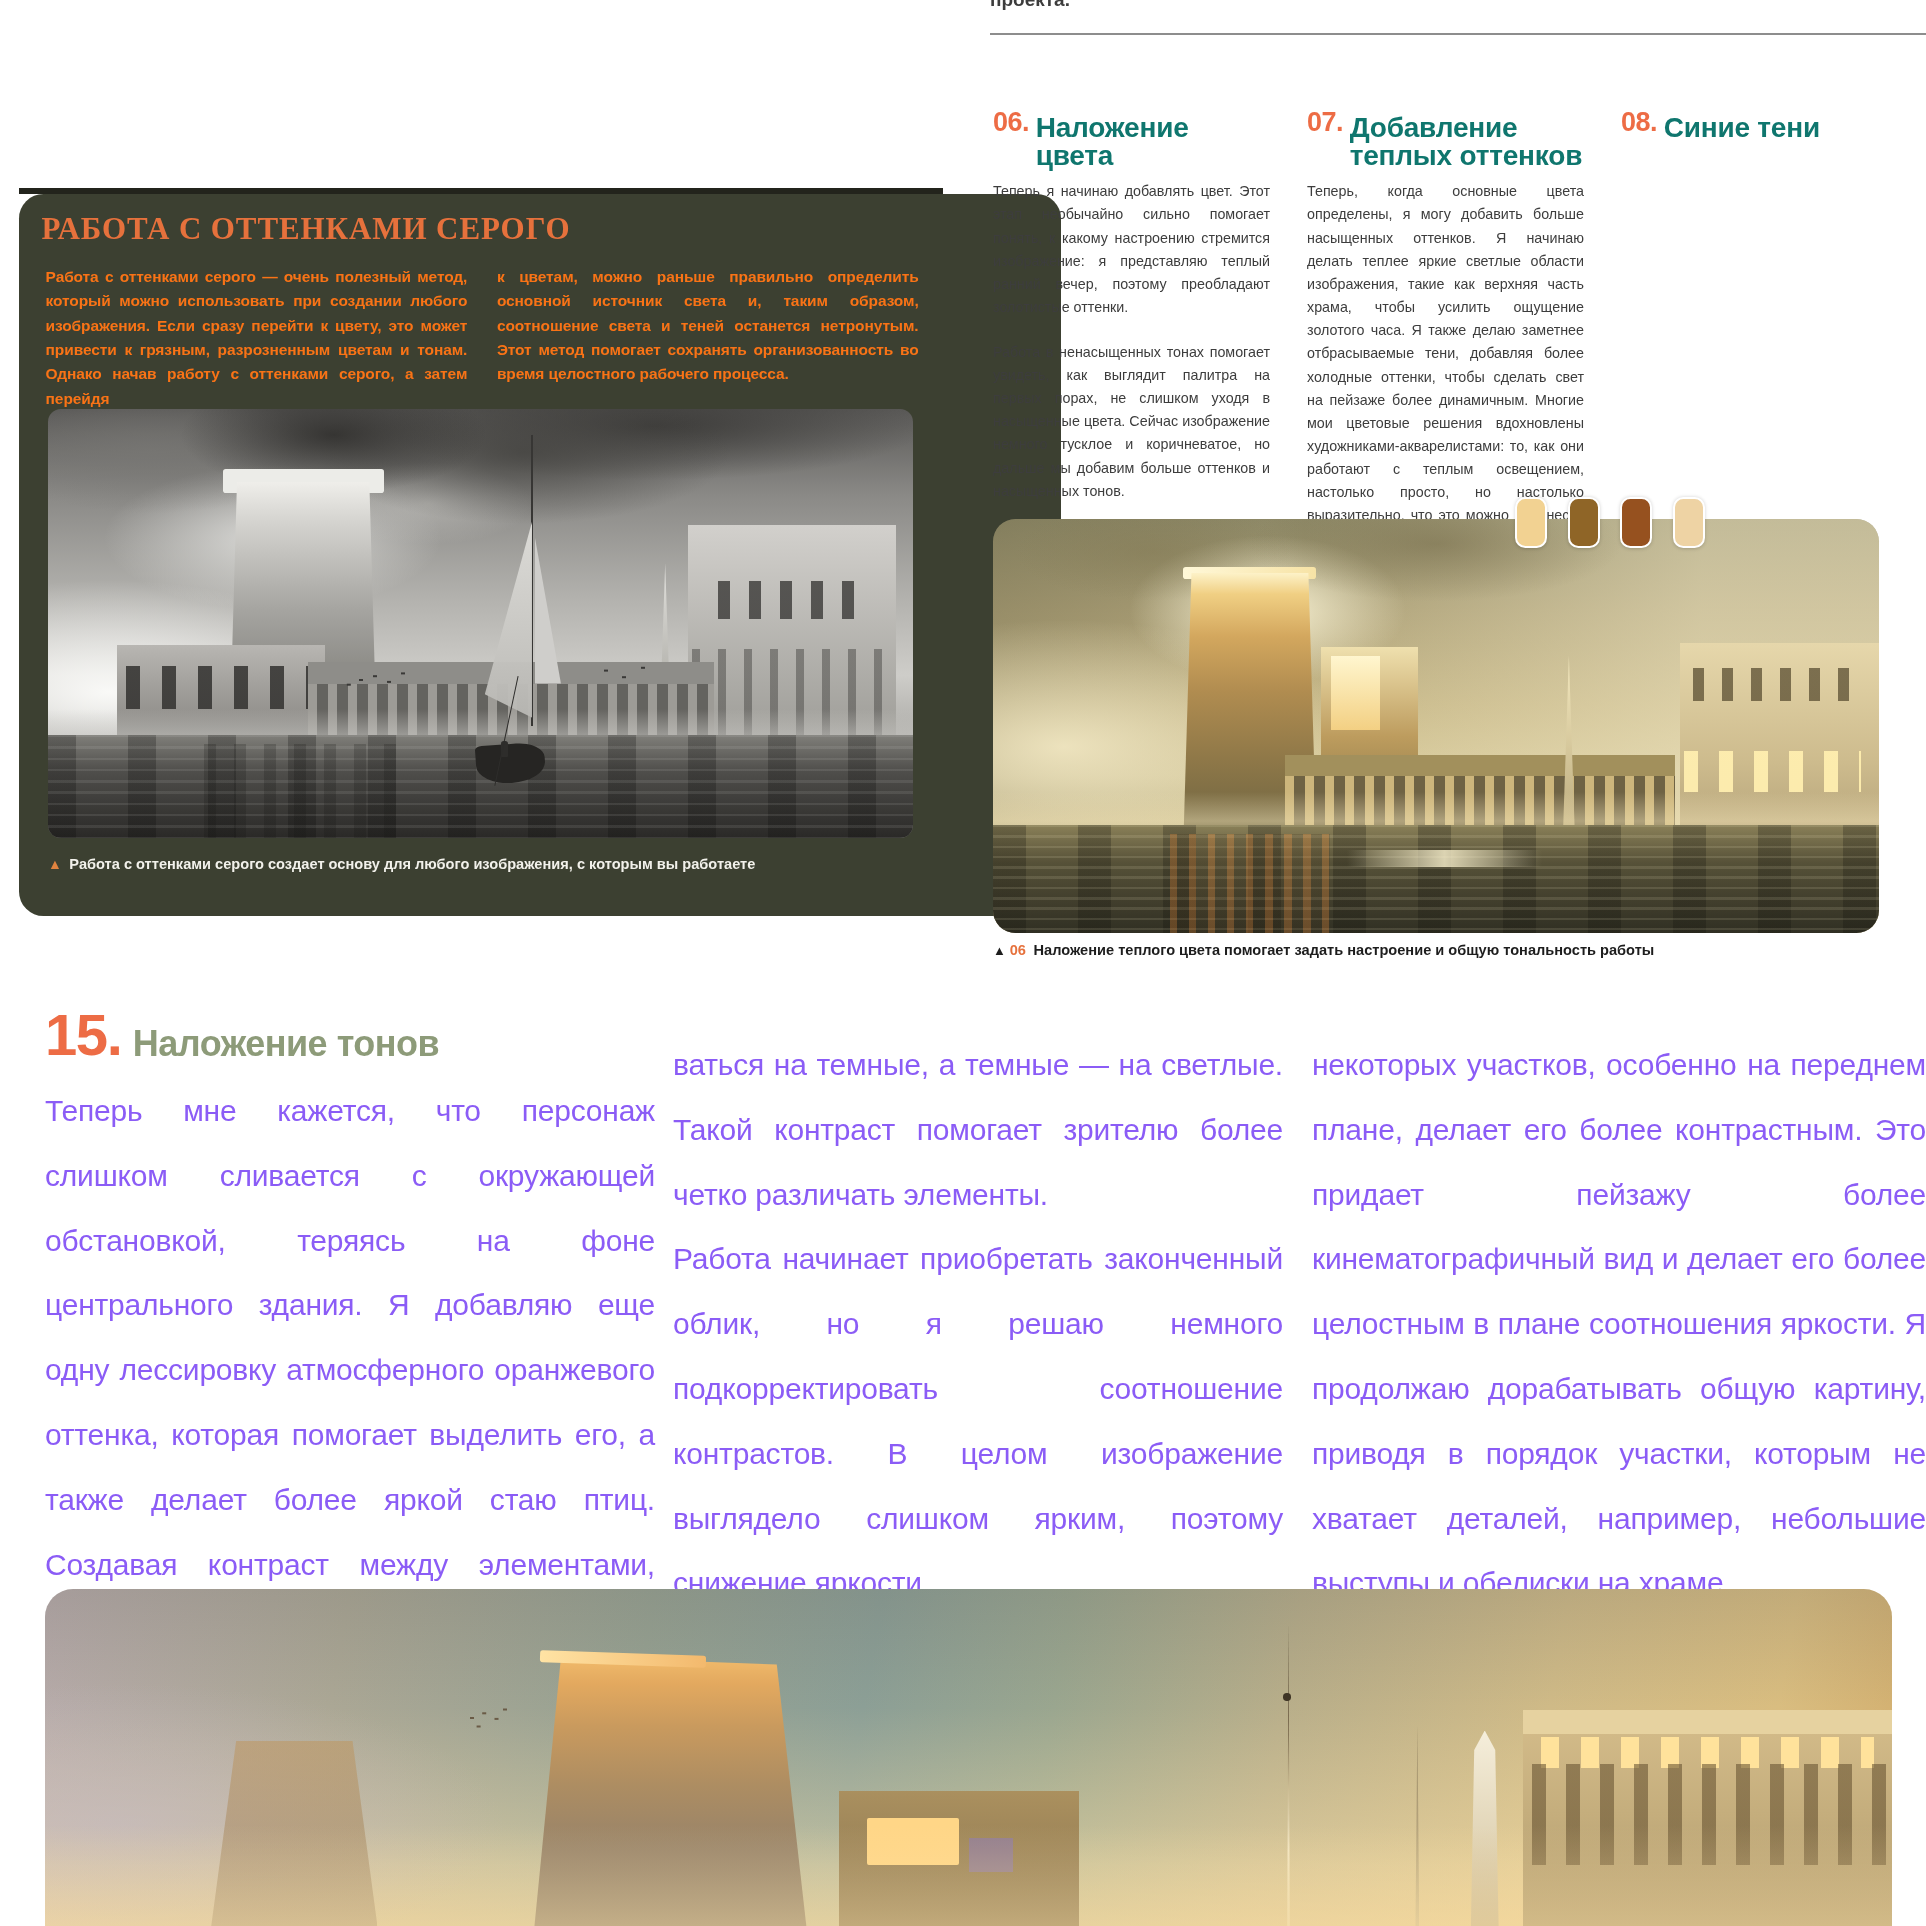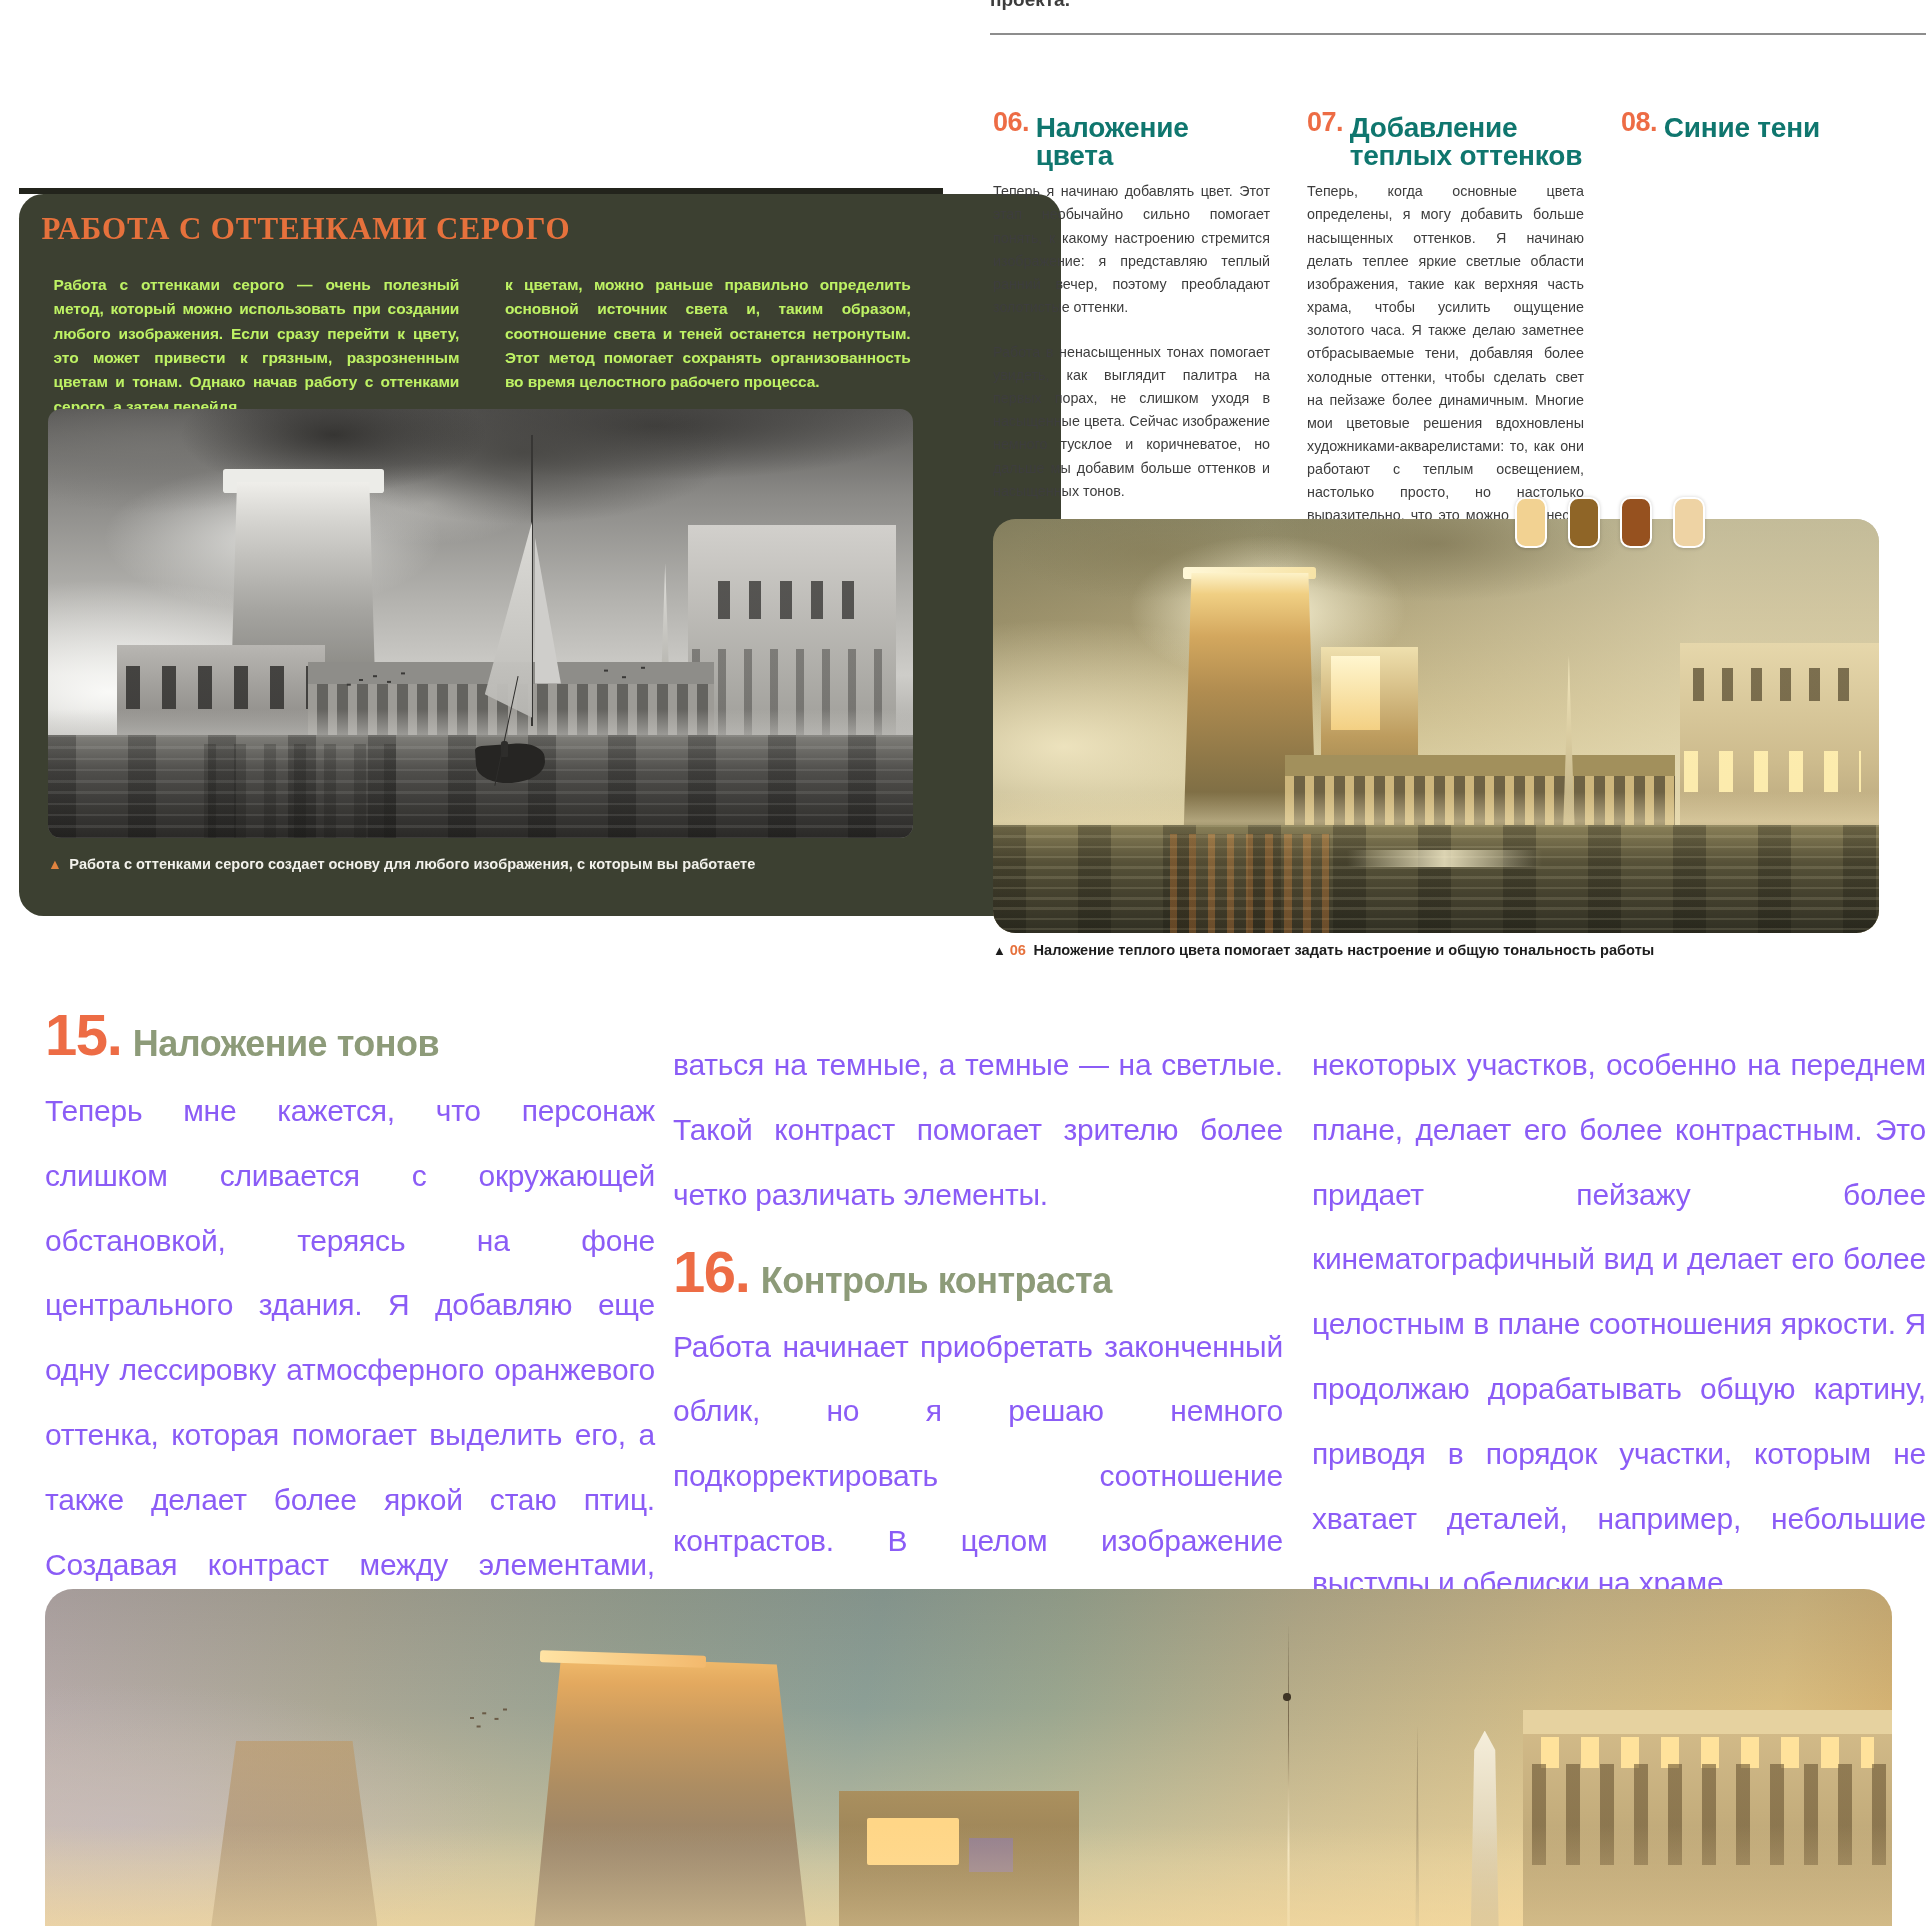--- a/index.html
+++ b/index.html
@@ -13,21 +13,21 @@
   .hdr-word{display:block;margin-top:-11.3px;font-size:19px;font-weight:bold;color:#3c3c3c;}
   .hdr-rule{position:absolute;left:990px;top:33px;width:936px;height:1.9px;background:#8d8d8d;}
 
   
   .pre-rule{position:absolute;left:19px;top:188px;width:924px;height:6.1px;background:#23241c;}
   .panel{position:absolute;left:19px;top:194px;width:1042px;height:722px;
          background:#3c4031;border-radius:24.5px;}
   .panel-title{position:absolute;left:22.6px;top:17px;font-family:"Liberation Serif",serif;
          font-weight:bold;font-size:31px;color:#e6713c;letter-spacing:0.9px;}
   .panel-intro{position:absolute;left:22.6px;top:67px;width:881px;display:flex;gap:21.6px;}
-  .panel-intro p{margin:12px;width:430px;font-size:15.5px;font-weight:bold;color:#bef264;
+  .panel-intro p{margin:4px;width:430px;font-size:15.5px;font-weight:bold;color:#f97316;
          line-height:1.57;text-align:justify;letter-spacing:-0.1px;}
   .panel-caption{position:absolute;left:29px;top:662px;display:flex;align-items:center;gap:7.5px;
          font-size:14.6px;font-weight:bold;color:#f2f1eb;}
   .panel-caption .tri{color:#e0833f;font-size:14px;}
 
   
   .art{position:absolute;overflow:hidden;}
   #gsart{left:29px;top:215px;width:865px;height:429px;border-radius:13px;
          background:linear-gradient(180deg,#5a5957 0%,#8a8986 20%,#b4b3af 45%,#cecdc9 62%,#a8a7a3 78%,#7a7976 100%);}
   #clart{left:993px;top:519px;width:886px;height:414px;border-radius:22.6px;
@@ -175,24 +175,20 @@
 <div class="big-col" style="left:45px;top:1010px;">
   <div class="big-head">
     <span class="big-num">15.</span>
     <span class="big-title">Наложение тонов</span>
   </div>
   <p class="big-body big-body-first">Теперь мне кажется, что персонаж слишком сливается с окружающей обстановкой, теряясь на фоне центрального здания. Я добавляю еще одну лессировку атмосферного оранжевого оттенка, которая помогает выделить его, а также делает более яркой стаю птиц. Создавая контраст между элементами, помните, что светлые оттенки должны наклады-</p>
 </div>
 
 <div class="big-col" style="left:673px;top:1033px;">
   <p class="big-body">ваться на темные, а темные — на светлые. Такой контраст помогает зрителю более четко различать элементы.</p>
-  <div class="mid-head">
-    <span class="big-num">16.</span>
-    <span class="big-title">Контроль контраста</span>
-  </div>
   <p class="big-body">Работа начинает приобретать законченный облик, но я решаю немного подкорректировать соотношение контрастов. В целом изображение выглядело слишком ярким, поэтому снижение яркости</p>
 </div>
 
 <div class="big-col" style="left:1312px;top:1033px;width:614px;">
   <p class="big-body">некоторых участков, особенно на переднем плане, делает его более контрастным. Это придает пейзажу более кинематографичный вид и делает его более целостным в плане соотношения яркости. Я продолжаю дорабатывать общую картину, приводя в порядок участки, которым не хватает деталей, например, небольшие выступы и обелиски на храме.</p>
 </div>
 
 <div class="art" id="btart">
   <div class="sh" style="inset:0;background:linear-gradient(180deg,rgba(90,90,88,0.18) 0%,transparent 35%,rgba(252,228,172,0.45) 82%,rgba(250,220,160,0.55) 100%);"></div>
   <div class="sh" style="inset:0;background:radial-gradient(ellipse 30% 60% at 4% 70%,rgba(196,186,196,0.6),transparent 70%);"></div>

